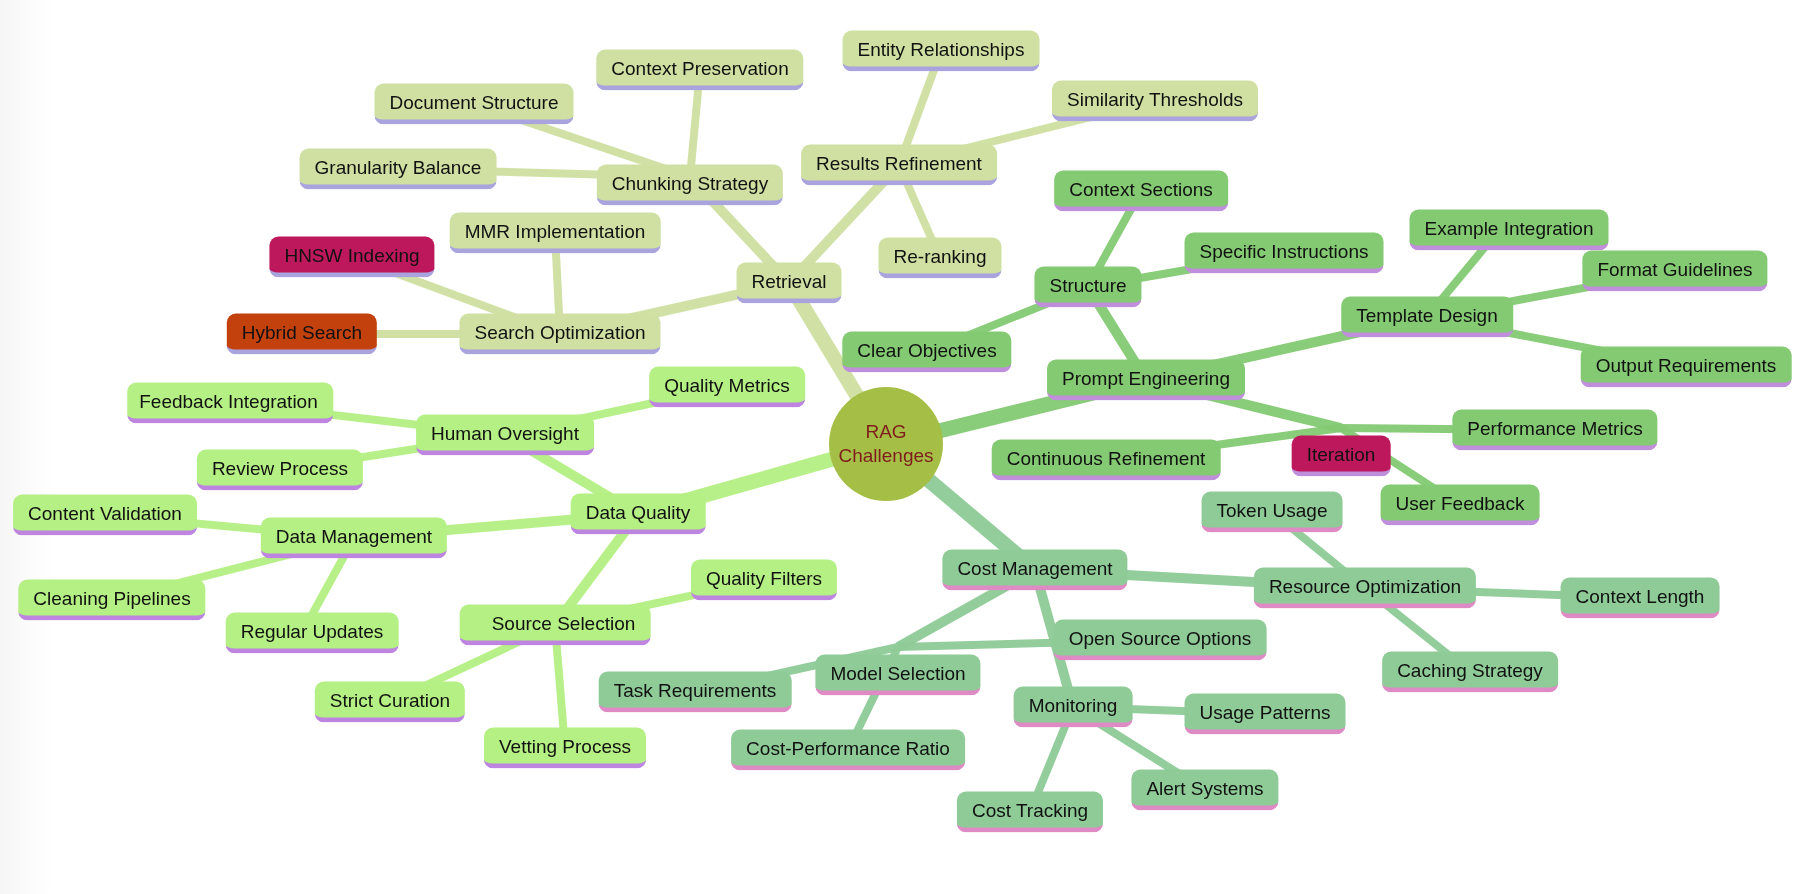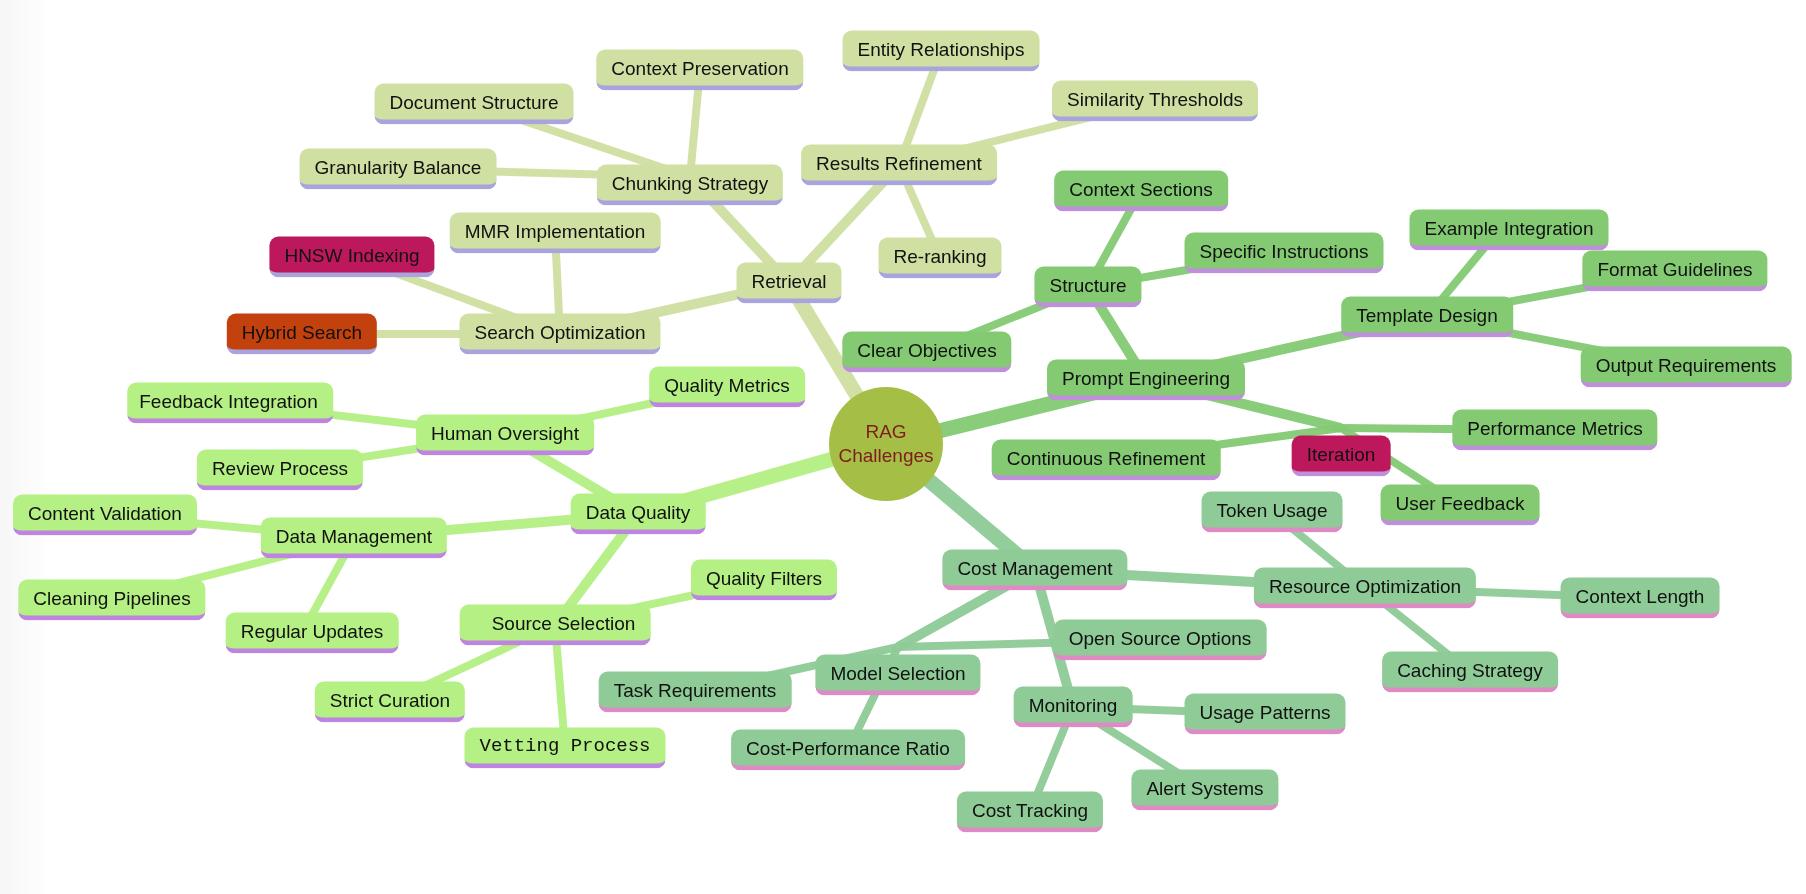--- a/index.html
+++ b/index.html
@@ -161,19 +161,19 @@
       <div class="node" style="left: 727px; top: 387px; background: rgb(180, 240, 131); border-bottom-color: rgb(189, 132, 224);">Quality Metrics</div>
       <div class="node" style="left: 230px; top: 403px; background: rgb(180, 240, 131); border-bottom-color: rgb(189, 132, 224); padding-left: 12px;">Feedback Integration</div>
       <div class="node" style="left: 280px; top: 470px; background: rgb(180, 240, 131); border-bottom-color: rgb(189, 132, 224);">Review Process</div>
       <div class="node" style="left: 354px; top: 538px; background: rgb(180, 240, 131); border-bottom-color: rgb(189, 132, 224);">Data Management</div>
       <div class="node" style="left: 105px; top: 515px; background: rgb(180, 240, 131); border-bottom-color: rgb(189, 132, 224);">Content Validation</div>
       <div class="node" style="left: 112px; top: 600px; background: rgb(180, 240, 131); border-bottom-color: rgb(189, 132, 224);">Cleaning Pipelines</div>
       <div class="node" style="left: 284px; top: 633px; background: rgb(180, 240, 131); border-bottom-color: rgb(189, 132, 224); margin-left: 28px;">Regular Updates</div>
       <div class="node" style="left: 555px; top: 625px; background: rgb(180, 240, 131); border-bottom-color: rgb(189, 132, 224); padding-left: 32px;">Source Selection</div>
       <div class="node" style="left: 764px; top: 580px; background: rgb(180, 240, 131); border-bottom-color: rgb(189, 132, 224);">Quality Filters</div>
       <div class="node" style="left: 390px; top: 702px; background: rgb(180, 240, 131); border-bottom-color: rgb(189, 132, 224);">Strict Curation</div>
-      <div class="node" style="left: 565px; top: 748px; background: rgb(180, 240, 131); border-bottom-color: rgb(189, 132, 224); font-family: Liberation Mono, monospace;">Vetting Process</div>
+      <div class="node" style="left: 565px; top: 748px; background: rgb(180, 240, 131); border-bottom-color: rgb(189, 132, 224);">Vetting Process</div>
     </div>
   <div class="root-circle" id="root-circle" style="left: 886px; top: 444px; width: 114px; height: 114px; background: rgb(164, 190, 70); color: #7f1d1d;">
     <span>RAG</span>
     <span>Challenges</span>
   </div>
 </div>
 
 </body></html>

